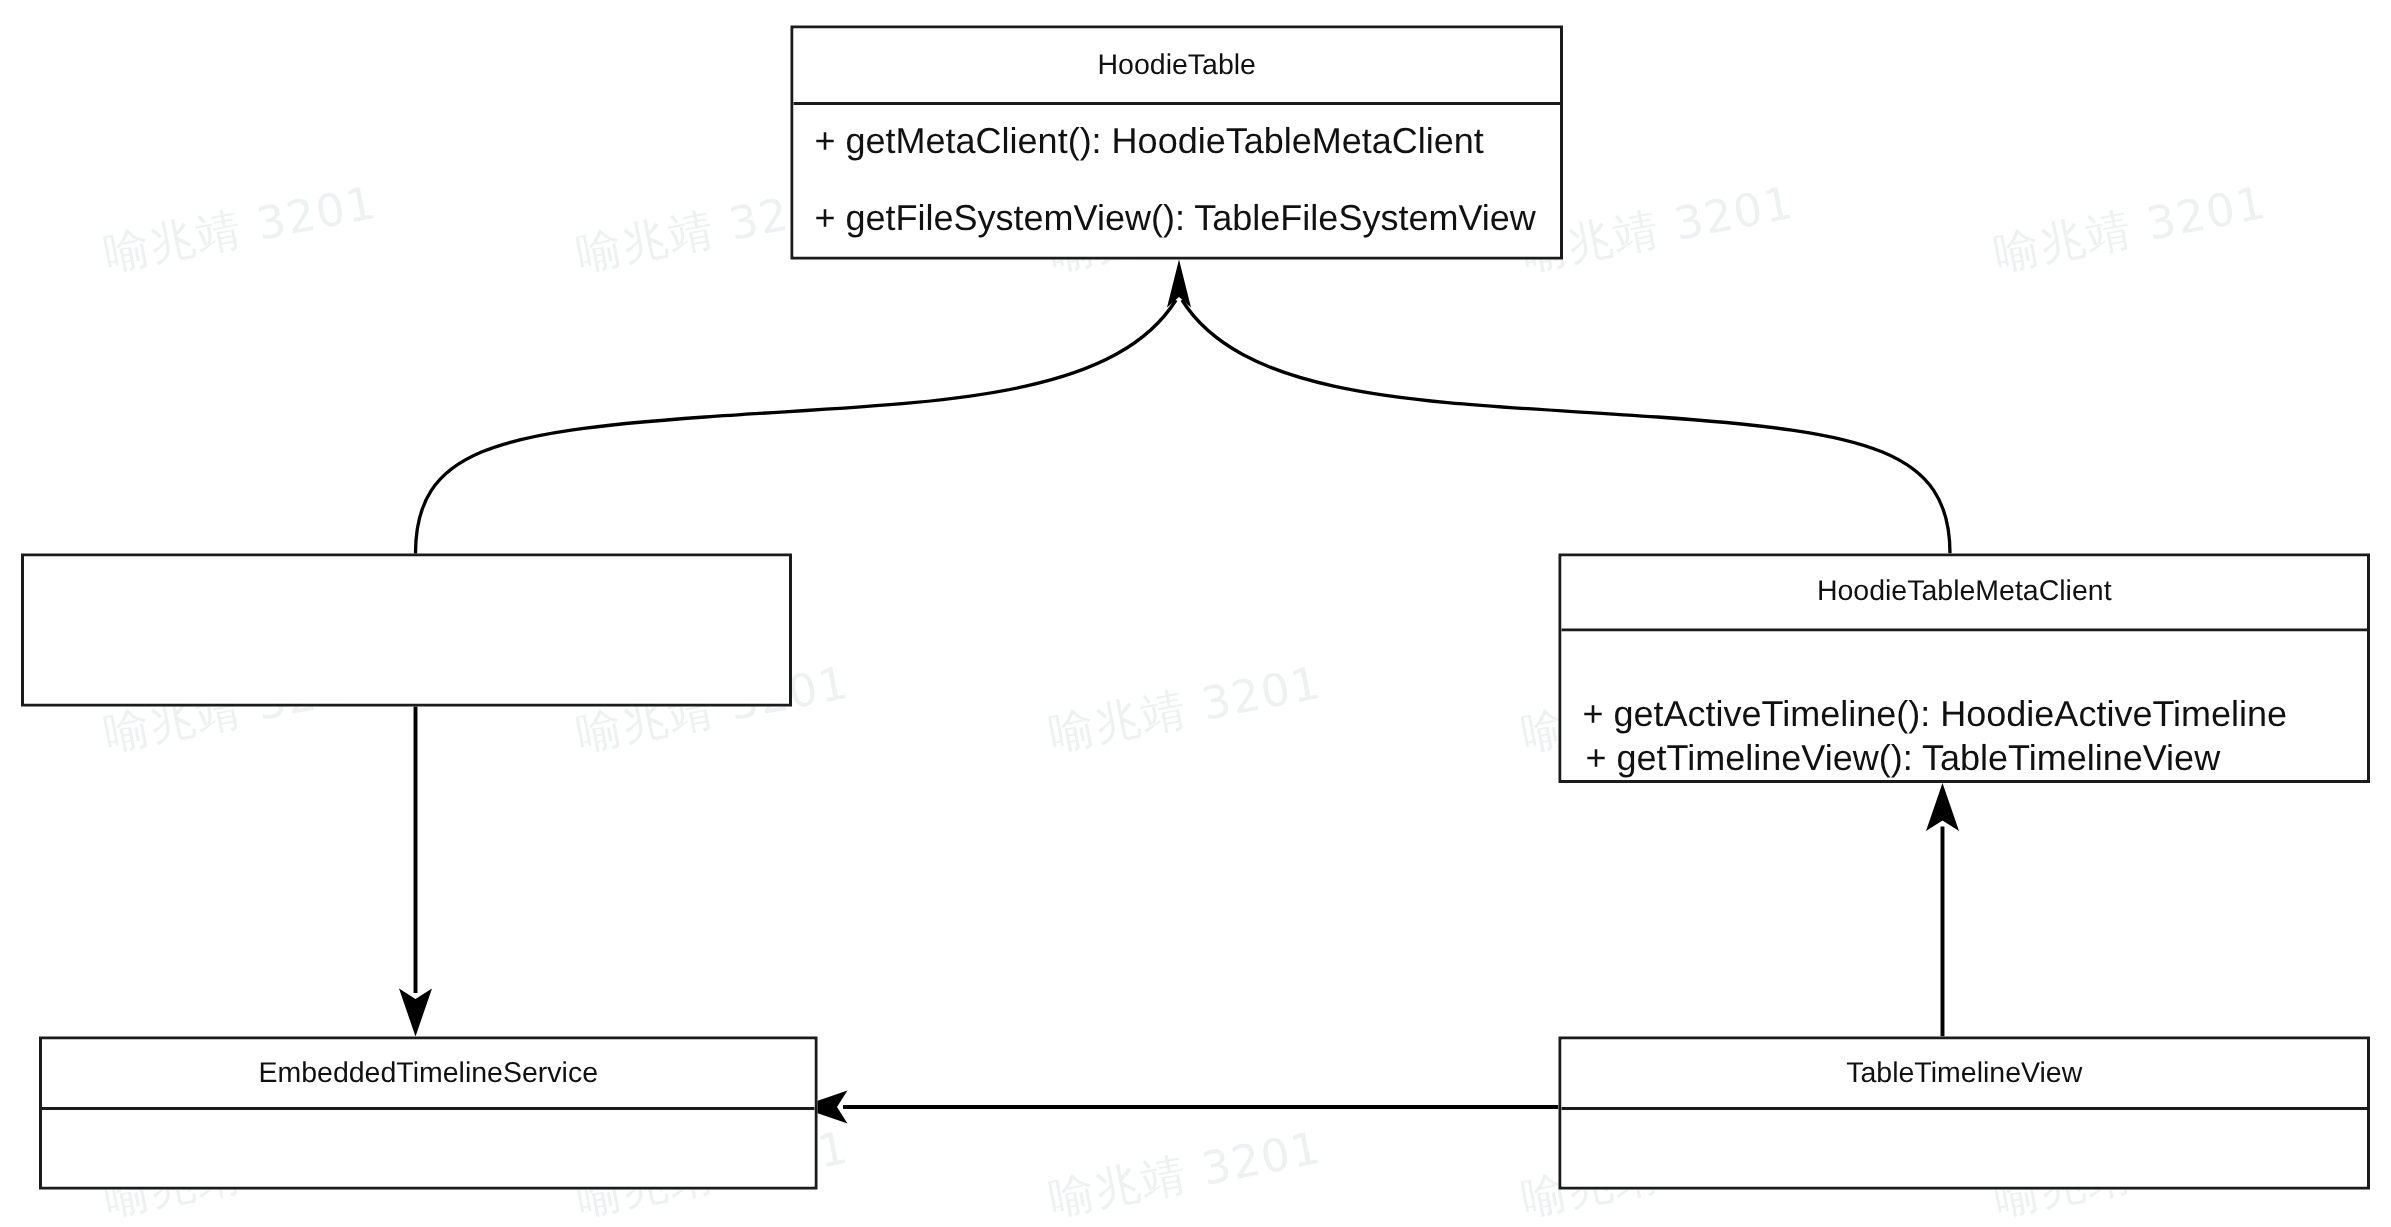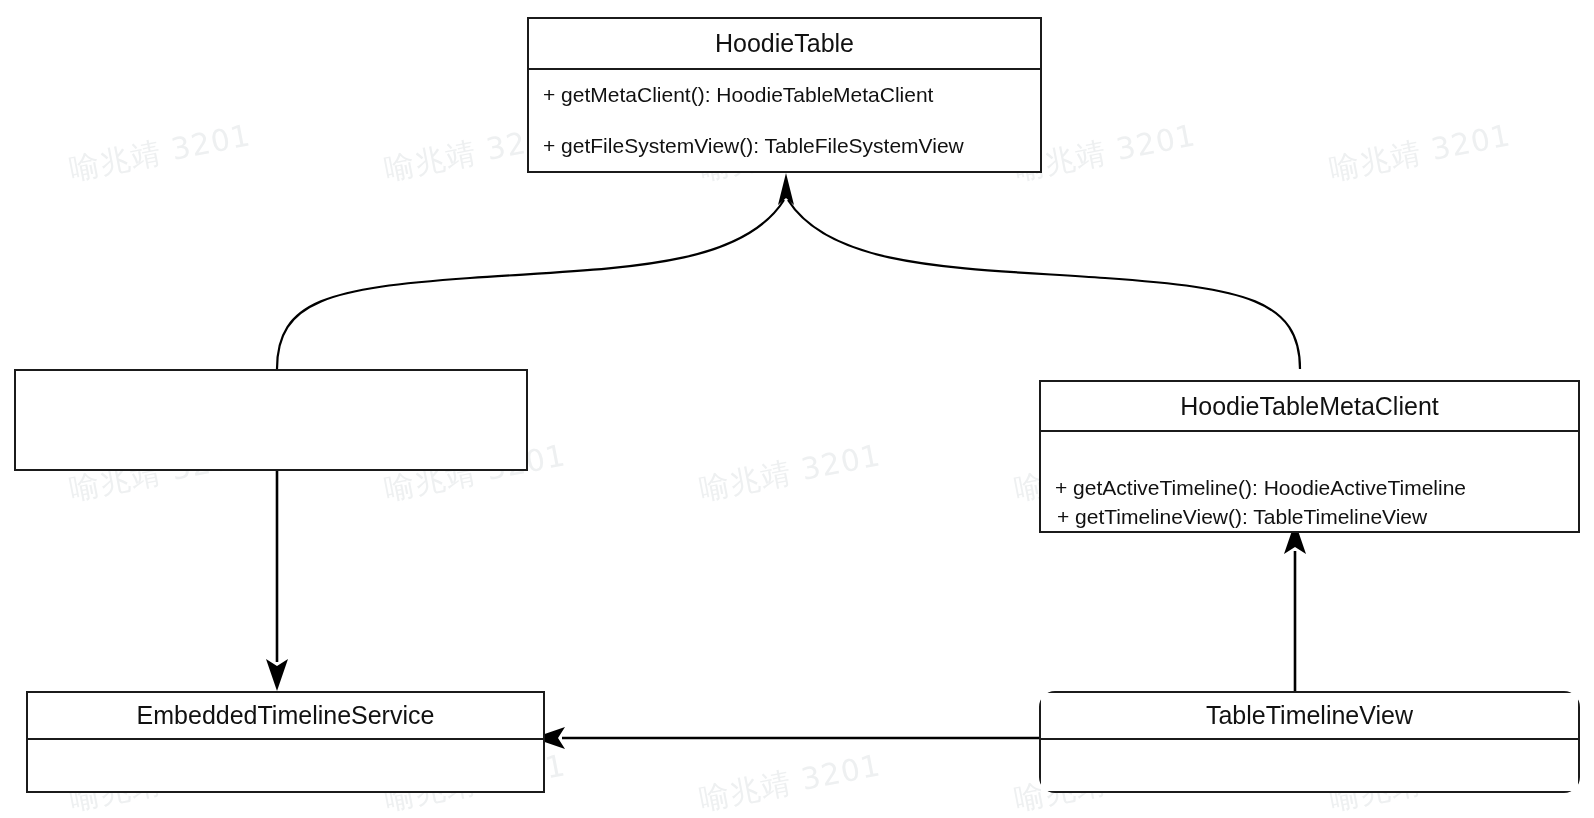--- a/index.html
+++ b/index.html
@@ -54,38 +54,38 @@
     border: 2px solid #1b1b1b;
     z-index: 2;
     display: flex;
     flex-direction: column;
   }
   .class-name-row {
     box-sizing: border-box;
     display: flex;
     align-items: center;
     justify-content: center;
-    font-size: 25px;
+    font-size: 19px;
     color: #111111;
     border-bottom: 2px solid #1b1b1b;
     background: #ffffff;
   }
   .class-members {
     box-sizing: border-box;
     display: flex;
     flex-direction: column;
     justify-content: center;
     background: #ffffff;
     flex: 1 1 auto;
   }
   .member-row {
     box-sizing: border-box;
     display: flex;
     align-items: center;
-    font-size: 21px;
+    font-size: 24px;
     color: #111111;
     padding-left: 14px;
     white-space: nowrap;
   }
   .member-row + .member-row {
     border-top: 0px solid transparent;
   }
   .empty-compartment {
     flex: 1 1 auto;
   }
@@ -152,31 +152,31 @@
     <div class="class-members">
       <div class="member-row" style="height:50%;">+ getMetaClient(): HoodieTableMetaClient</div>
       <div class="member-row" style="height:50%;">+ getFileSystemView(): TableFileSystemView</div>
     </div>
   </div>
 
   <div class="uml-class" style="left:14px; top:369px; width:514px; height:102px;">
     <div class="class-members empty-compartment"></div>
   </div>
 
-  <div class="uml-class" style="left:1039px; top:380px; width:541px; height:153px;">
+  <div class="uml-class" style="left:1039px; top:369px; width:541px; height:153px;">
     <div class="class-name-row" style="height:50px;">HoodieTableMetaClient</div>
     <div class="class-members">
       <div class="member-row" style="height:50%;margin-top:41px;">+ getActiveTimeline(): HoodieActiveTimeline</div>
       <div class="member-row" style="height:50%;padding-left:16px;">+ getTimelineView(): TableTimelineView</div>
     </div>
   </div>
 
   <div class="uml-class" style="left:26px; top:691px; width:519px; height:102px;">
     <div class="class-name-row" style="height:47px;">EmbeddedTimelineService</div>
     <div class="class-members empty-compartment"></div>
   </div>
 
-  <div class="uml-class" style="left:1039px; top:691px; width:541px; height:102px;border-radius:16px;">
+  <div class="uml-class" style="left:1039px; top:691px; width:541px; height:102px;">
     <div class="class-name-row" style="height:47px;">TableTimelineView</div>
     <div class="class-members empty-compartment"></div>
   </div>
 
 </div>
 
 </body></html>

